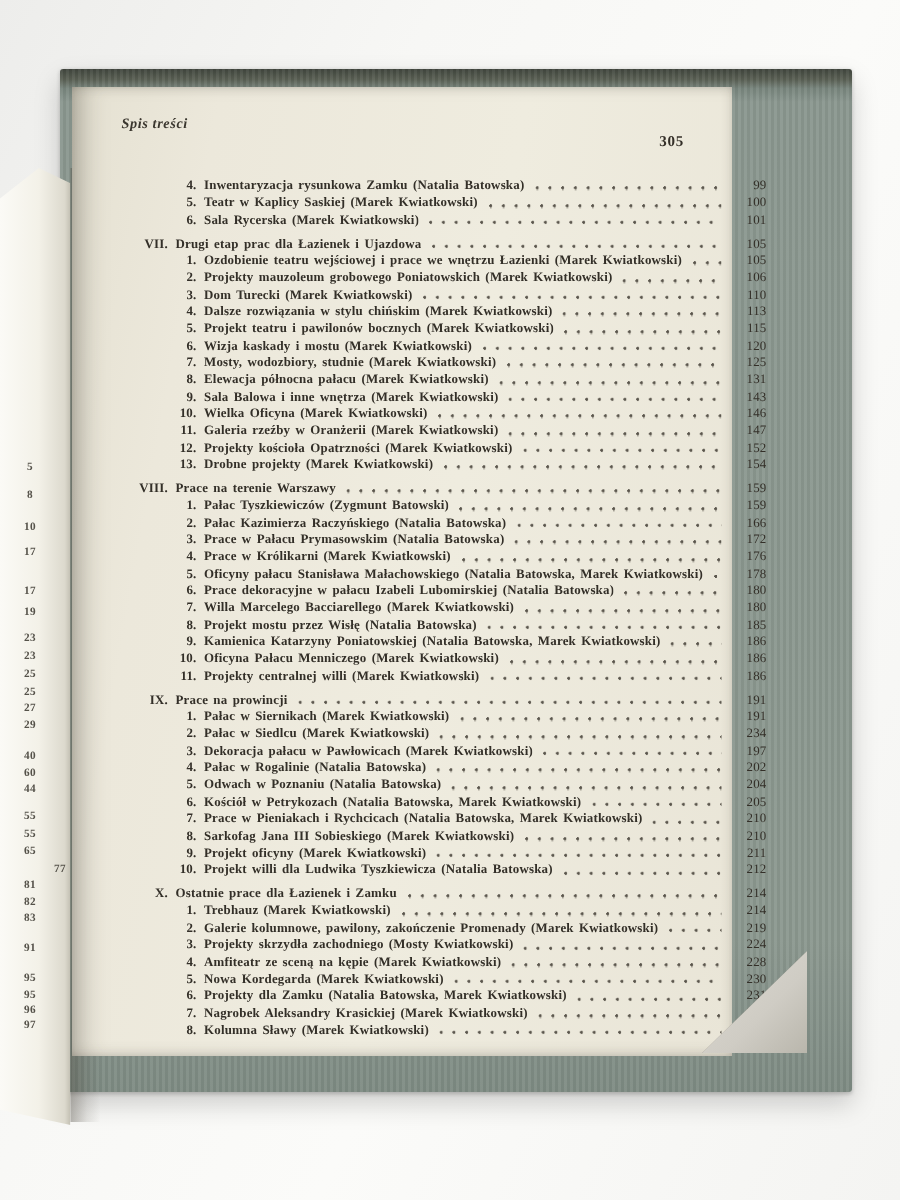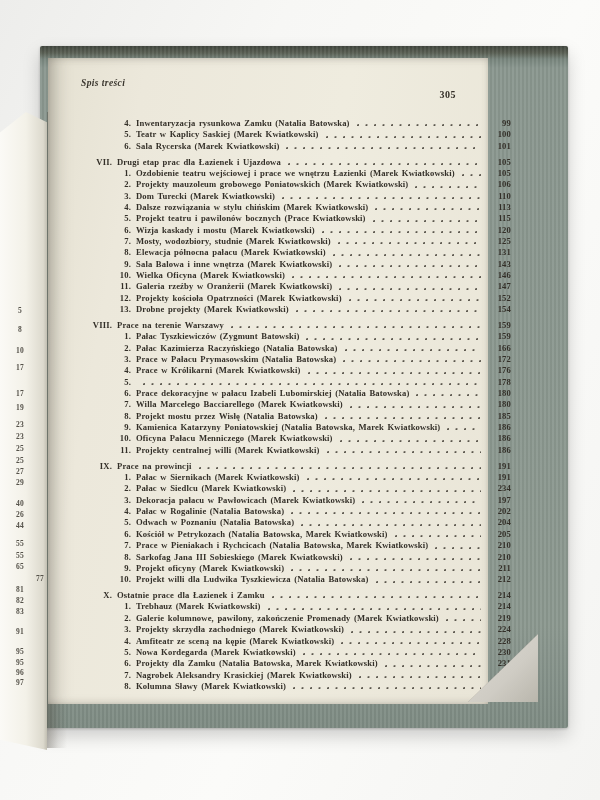--- a/index.html
+++ b/index.html
@@ -79,21 +79,21 @@
   }
   .row{display:flex;align-items:baseline;}
   .row .num{flex:none;width:50px;text-align:right;padding-right:5px;font-weight:bold;}
   .row .title{flex:none;max-width:352px;white-space:nowrap;overflow:hidden;font-weight:bold;}
   .row .leader{
     flex:1 1 4px;min-width:4px;height:3px;align-self:flex-end;
     margin:0 6px 2px 7px;
     background-image:radial-gradient(circle at 1.2px 1.2px,rgba(55,50,42,.8) .9px,transparent 1.15px);
     background-size:8.5px 3px;background-repeat:repeat-x;background-position:left bottom;
   }
-  .row .pageno{flex:none;width:24px;text-align:right;font-weight:bold;}
+  .row .pageno{flex:none;width:24px;text-align:right;font-weight:normal;}
   .row.chapter{margin-top:4.6px;}
   .row.chapter .num{width:31px;}
 </style>
 </head>
 <body>
 
 <div class="photo">
   <div class="book-cover"></div>
 
   <div class="left-page">
@@ -103,21 +103,21 @@
       <span class="edge-num" style="top: 251px;">17</span>
       <span class="edge-num" style="top: 277px;">17</span>
       <span class="edge-num" style="top: 291px;">19</span>
       <span class="edge-num" style="top: 308px;">23</span>
       <span class="edge-num" style="top: 320px;">23</span>
       <span class="edge-num" style="top: 332px;">25</span>
       <span class="edge-num" style="top: 344px;">25</span>
       <span class="edge-num" style="top: 355px;">27</span>
       <span class="edge-num" style="top: 366px;">29</span>
       <span class="edge-num" style="top: 387px;">40</span>
-      <span class="edge-num" style="top: 398px;">26</span>
+      <span class="edge-num" style="top: 398px;">60</span>
       <span class="edge-num" style="top: 409px;">44</span>
       <span class="edge-num" style="top: 427px;">55</span>
       <span class="edge-num" style="top: 439px;">55</span>
       <span class="edge-num" style="top: 450px;">65</span>
       <span class="edge-num" style="top: 462px; margin-left: 20px;">77</span>
       <span class="edge-num" style="top: 473px;">81</span>
       <span class="edge-num" style="top: 484px;">82</span>
       <span class="edge-num" style="top: 495px;">83</span>
       <span class="edge-num" style="top: 515px;">91</span>
       <span class="edge-num" style="top: 535px;">95</span>
@@ -175,21 +175,21 @@
             <span class="pageno">110</span>
           </div>
           <div class="row">
             <span class="num">4.</span>
             <span class="title">Dalsze rozwiązania w stylu chińskim (Marek Kwiatkowski)</span>
             <span class="leader"></span>
             <span class="pageno">113</span>
           </div>
           <div class="row">
             <span class="num">5.</span>
-            <span class="title">Projekt teatru i pawilonów bocznych (Prace Kwiatkowski)</span>
+            <span class="title">Projekt teatru i pawilonów bocznych (Marek Kwiatkowski)</span>
             <span class="leader"></span>
             <span class="pageno">115</span>
           </div>
           <div class="row">
             <span class="num">6.</span>
             <span class="title">Wizja kaskady i mostu (Marek Kwiatkowski)</span>
             <span class="leader"></span>
             <span class="pageno">120</span>
           </div>
           <div class="row">
@@ -259,20 +259,21 @@
             <span class="pageno">172</span>
           </div>
           <div class="row">
             <span class="num">4.</span>
             <span class="title">Prace w Królikarni (Marek Kwiatkowski)</span>
             <span class="leader"></span>
             <span class="pageno">176</span>
           </div>
           <div class="row">
             <span class="num">5.</span>
+            <span class="title">Oficyny pałacu Stanisława Małachowskiego (Natalia Batowska, Marek Kwiatkowski)</span>
             <span class="leader"></span>
             <span class="pageno">178</span>
           </div>
           <div class="row">
             <span class="num">6.</span>
             <span class="title">Prace dekoracyjne w pałacu Izabeli Lubomirskiej (Natalia Batowska)</span>
             <span class="leader"></span>
             <span class="pageno">180</span>
           </div>
           <div class="row">
@@ -384,21 +385,21 @@
             <span class="pageno">214</span>
           </div>
           <div class="row">
             <span class="num">2.</span>
             <span class="title">Galerie kolumnowe, pawilony, zakończenie Promenady (Marek Kwiatkowski)</span>
             <span class="leader"></span>
             <span class="pageno">219</span>
           </div>
           <div class="row">
             <span class="num">3.</span>
-            <span class="title">Projekty skrzydła zachodniego (Marek Kwiatkowski)</span>
+            <span class="title">Projekty skrzydła zachodniego (Mosty Kwiatkowski)</span>
             <span class="leader"></span>
             <span class="pageno">224</span>
           </div>
           <div class="row">
             <span class="num">4.</span>
             <span class="title">Amfiteatr ze sceną na kępie (Marek Kwiatkowski)</span>
             <span class="leader"></span>
             <span class="pageno">228</span>
           </div>
           <div class="row">

